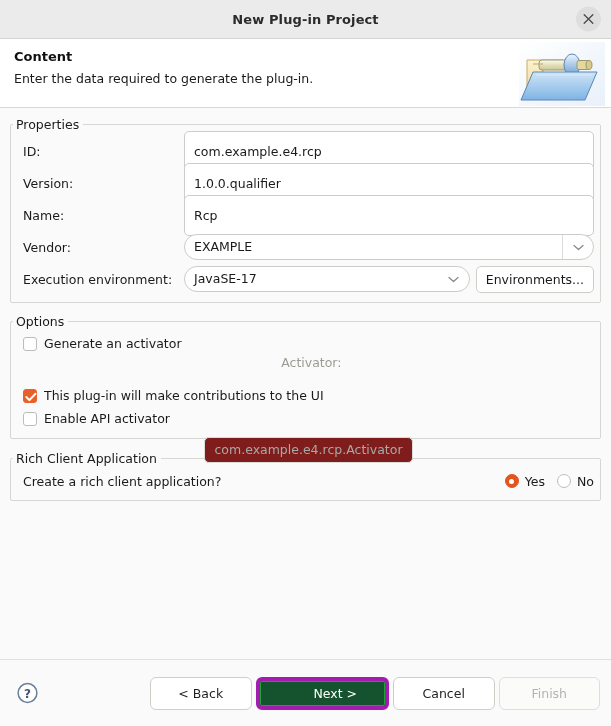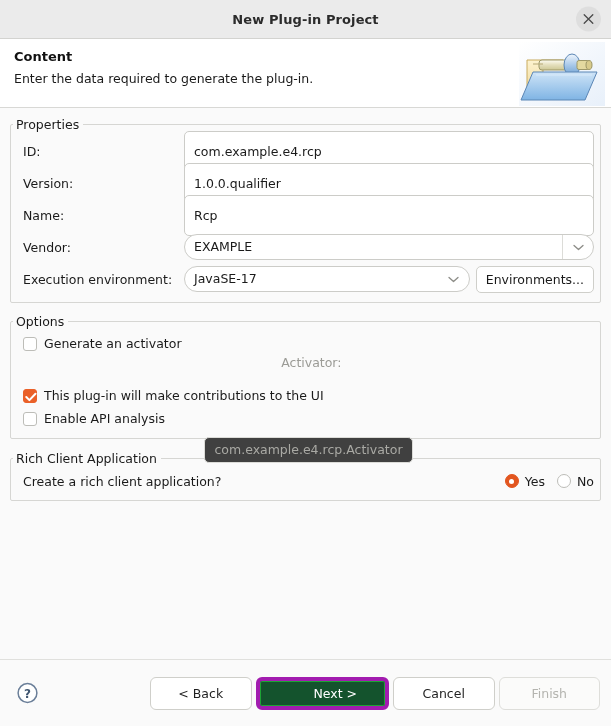--- a/index.html
+++ b/index.html
@@ -235,21 +235,21 @@
     padding-right: 8px;
     box-sizing: border-box;
     font-size: 12.5px;
     color: #9b9b96;
     white-space: nowrap;
   }
   .fakefield.disabled {
     flex: 1 1 auto;
     color: #a9a9a4;
     line-height: 24px;
-    background: #404040;
+    background: #7f1d1d;
     border-color: #dcdcd8;
   }
 
   
   .rcp-row {
     display: flex;
     align-items: center;
     height: 26px;
     padding-left: 6px;
   }
@@ -471,21 +471,21 @@
           <span class="cb checked">
             <svg width="12" height="10" viewBox="0 0 12 10">
               <path d="M1.3 5 L4.4 8.1 L10.5 1.7" stroke="#ffffff" stroke-width="2" fill="none" stroke-linecap="round" stroke-linejoin="round"></path>
             </svg>
           </span>
           <span class="check-label">This plug-in will make contributions to the UI</span>
         </div>
 
         <div class="check-row">
           <span class="cb"></span>
-          <span class="check-label">Enable API analysis</span>
+          <span class="check-label">Enable API activator</span>
         </div>
 
       </div>
     </fieldset>
 
     <fieldset class="group" id="rcp-group">
       <legend>Rich Client Application</legend>
       <div class="group-body" style="padding-top:2px; padding-bottom:6px;">
         <div class="rcp-row">
           <span class="rcp-question">Create a rich client application?</span>

